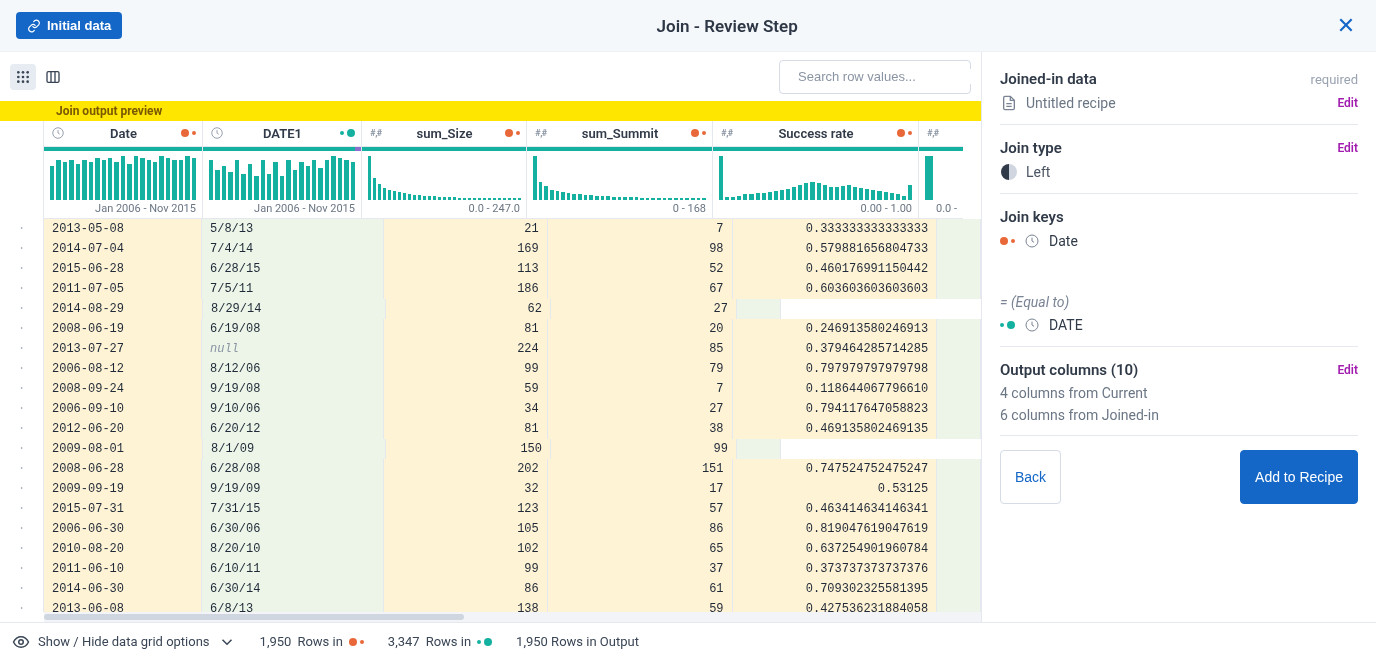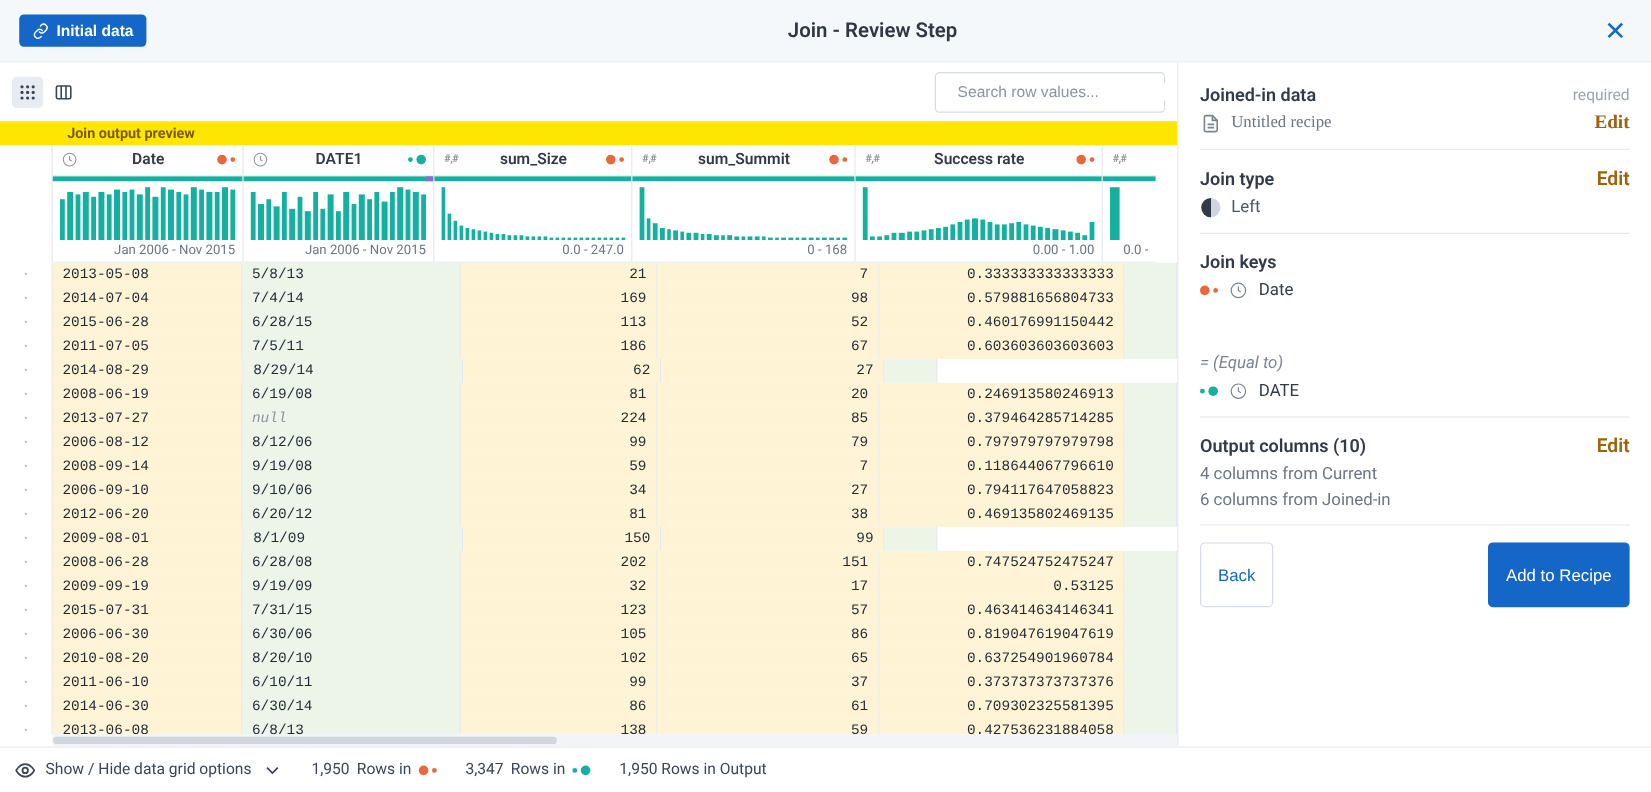--- a/index.html
+++ b/index.html
@@ -280,22 +280,22 @@
     font-size: 15px;
     font-weight: 600;
     color: #303a48;
     flex: 1;
   }
   .required {
     color: #9aa3b1;
     font-size: 13px;
   }
   .edit-link {
-    color: #a16207;
-    font-size: 16px;
+    color: #a21caf;
+    font-size: 12px;
     font-weight: 600;
     cursor: pointer;
   }
   .panel-sub {
     display: flex;
     align-items: center;
     gap: 8px;
     margin-top: 6px;
     color: #4b5563;
     font-size: 14px;
@@ -708,21 +708,21 @@
           <div class="gutter">·</div>
           <div class="cell date">2006-08-12</div>
           <div class="cell date1">8/12/06</div>
           <div class="cell size">99</div>
           <div class="cell summit">79</div>
           <div class="cell rate">0.797979797979798</div>
           <div class="cell peek"></div>
         </div>
         <div class="drow">
           <div class="gutter">·</div>
-          <div class="cell date">2008-09-14</div>
+          <div class="cell date">2008-09-24</div>
           <div class="cell date1">9/19/08</div>
           <div class="cell size">59</div>
           <div class="cell summit">7</div>
           <div class="cell rate">0.118644067796610</div>
           <div class="cell peek"></div>
         </div>
         <div class="drow">
           <div class="gutter">·</div>
           <div class="cell date">2006-09-10</div>
           <div class="cell date1">9/10/06</div>
@@ -828,21 +828,21 @@
 
   </div>
 
   <div class="side-panel">
 
     <div class="panel-sec">
       <div class="panel-row">
         <div class="panel-label">Joined-in data</div>
         <div class="required">required</div>
       </div>
-      <div class="panel-row" style="margin-top:6px;font-family:Liberation Serif, serif;">
+      <div class="panel-row" style="margin-top:6px;">
         <span class="file-icon">
           <svg width="16" height="16" viewBox="0 0 24 24" fill="none" stroke="#7a8494" stroke-width="2">
               <path d="M14 2H6a2 2 0 0 0-2 2v16a2 2 0 0 0 2 2h12a2 2 0 0 0 2-2V8z"></path>
               <path d="M14 2v6h6"></path>
               <path d="M8 13h8M8 17h8"></path>
             </svg>
         </span>
         <span style="margin-left:8px; flex:1; color:#6b7685;">Untitled recipe</span>
         <span class="edit-link">Edit</span>
       </div>

